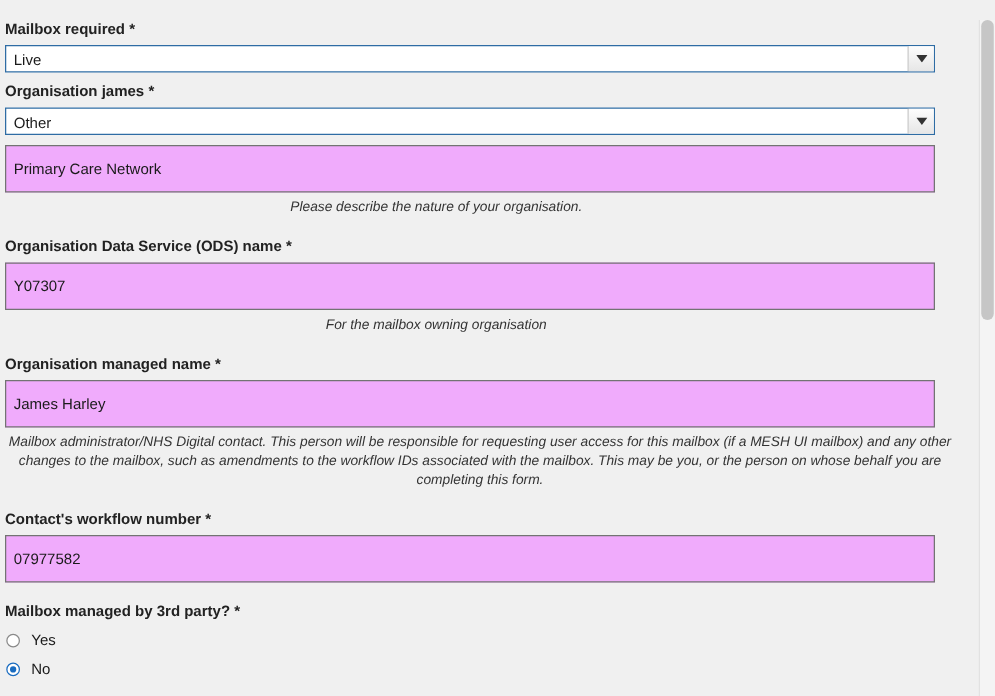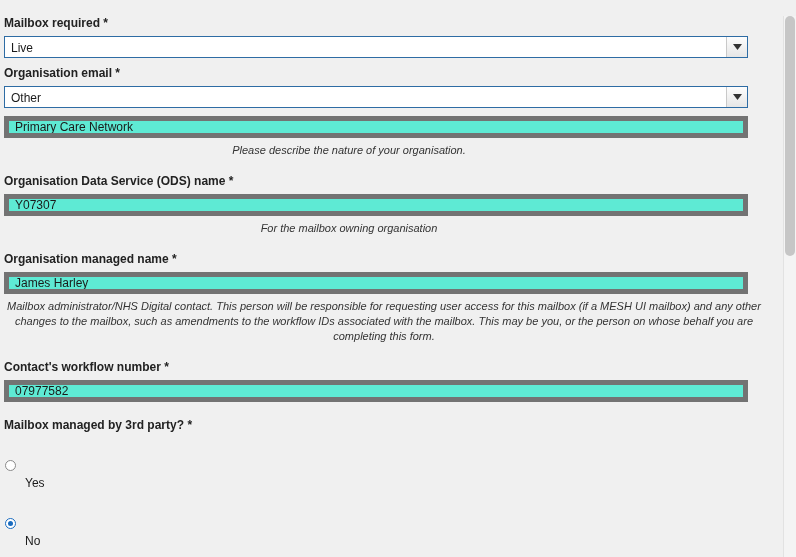--- a/index.html
+++ b/index.html
@@ -29,23 +29,23 @@
     font-weight: bold;
     color: #222222;
     margin: 0 0 6px 0;
     line-height: 14px;
   }
   .gap-top-2 { margin-top: 16px; }
 
   .input {
     box-sizing: border-box;
     width: 744px;
-    height: 22px;
-    border: 5px solid #737373;
-    background: #5eead4;
+    height: 38px;
+    border: 1px solid #737373;
+    background: #f0abfc;
     font-family: "Liberation Sans", sans-serif;
     font-size: 12px;
     color: #1a1a1a;
     padding: 2px 6px;
     line-height: 18px;
     outline: none;
     border-radius: 0;
     display: block;
   }
   .select-wrap {
@@ -116,21 +116,20 @@
     top: 2px;
     width: 5px;
     height: 5px;
     border-radius: 50%;
     background: #1a6cc0;
   }
   .radio-label {
     font-size: 12px;
     color: #1a1a1a;
     line-height: 14px;
-    margin-top: 35px;
   }
   .scrollbar {
     position: absolute;
     top: 0;
     right: 0;
     width: 12px;
     height: 557px;
     background: #f4f4f4;
     border-left: 1px solid #e2e2e2;
   }
@@ -155,21 +154,21 @@
       <div class="select-box">Live</div>
       <div class="select-arrow">
         <svg width="9" height="6" viewBox="0 0 9 6">
             <polygon points="0,0 9,0 4.5,6" fill="#333333"></polygon>
           </svg>
       </div>
     </div>
   </div>
 
   <div class="field gap-top-2">
-    <div class="label">Organisation email *</div>
+    <div class="label">Organisation james *</div>
     <div class="select-wrap">
       <div class="select-box">Other</div>
       <div class="select-arrow">
         <svg width="9" height="6" viewBox="0 0 9 6">
             <polygon points="0,0 9,0 4.5,6" fill="#333333"></polygon>
           </svg>
       </div>
     </div>
   </div>
 

